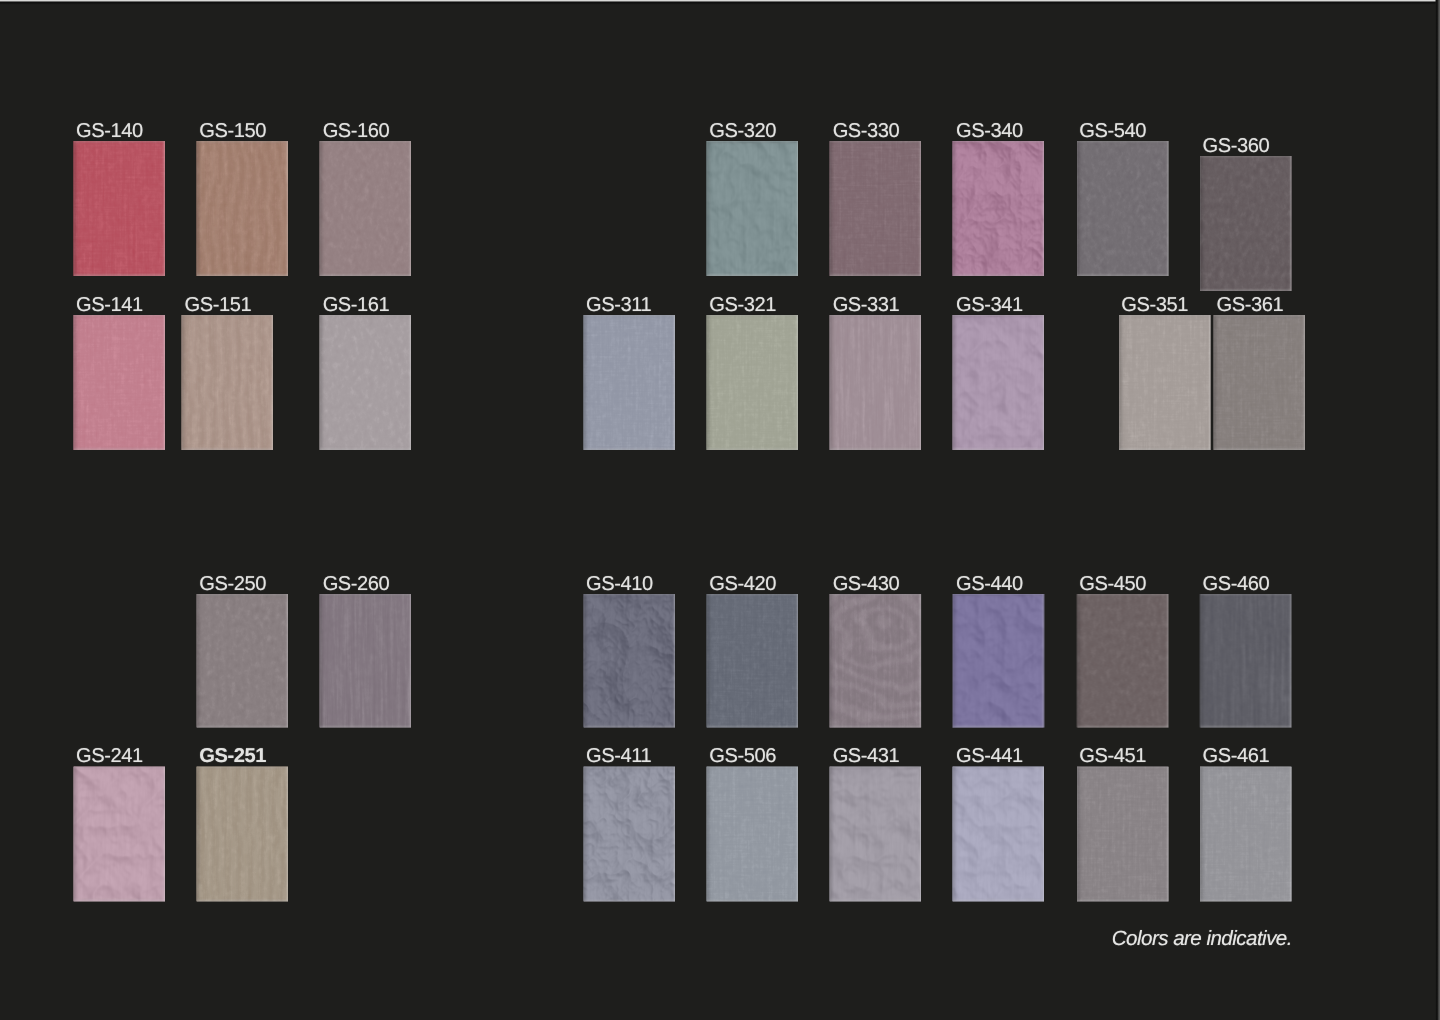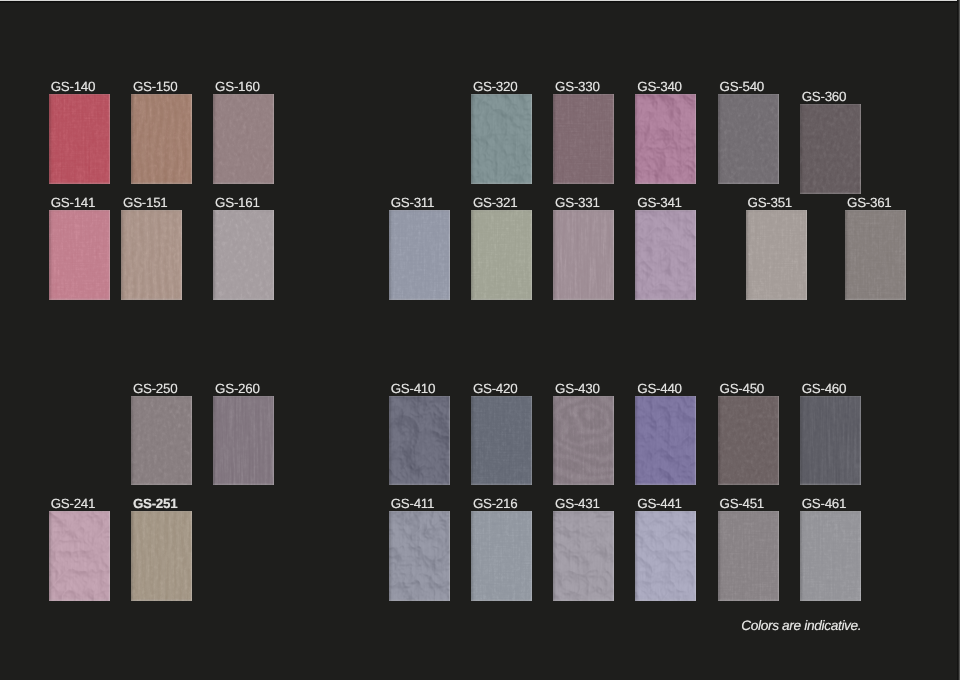--- a/index.html
+++ b/index.html
@@ -535,21 +535,21 @@
         <span class="shade"></span>
       </div>
   </div>
   <div class="swatch-cell" style="left:717.5px;top:210.0px;margin-left:28px;">
    <div class="swatch-label">GS-351</div>
    <div class="swatch-chip" style="background: rgb(166, 158, 154);">
         <span class="tex" style="filter:url(#f17)"></span>
         <span class="shade"></span>
       </div>
   </div>
-  <div class="swatch-cell" style="left:845px;top:210.0px;text-align:right;">
+  <div class="swatch-cell" style="left:809px;top:210.0px;text-align:right;">
    <div class="swatch-label">GS-361</div>
    <div class="swatch-chip" style="background: rgb(135, 128, 126);">
         <span class="tex" style="filter:url(#f18)"></span>
         <span class="shade"></span>
       </div>
   </div>
   <div class="swatch-cell" style="left:130.9px;top:395.8px;">
    <div class="swatch-label">GS-250</div>
    <div class="swatch-chip" style="background: rgb(138, 128, 130);">
         <span class="tex" style="filter:url(#f21)"></span>
@@ -622,21 +622,21 @@
       </div>
   </div>
   <div class="swatch-cell" style="left:388.7px;top:511.4px;">
    <div class="swatch-label">GS-411</div>
    <div class="swatch-chip" style="background: rgb(145, 147, 161);">
         <span class="tex" style="filter:url(#f33)"></span>
         <span class="shade"></span>
       </div>
   </div>
   <div class="swatch-cell" style="left:470.9px;top:511.4px;">
-   <div class="swatch-label">GS-216</div>
+   <div class="swatch-label">GS-506</div>
    <div class="swatch-chip" style="background: rgb(147, 153, 162);">
         <span class="tex" style="filter:url(#f34)"></span>
         <span class="shade"></span>
       </div>
   </div>
   <div class="swatch-cell" style="left:553.1px;top:511.4px;">
    <div class="swatch-label">GS-431</div>
    <div class="swatch-chip" style="background: rgb(160, 155, 165);">
         <span class="tex" style="filter:url(#f35)"></span>
         <span class="shade"></span>

